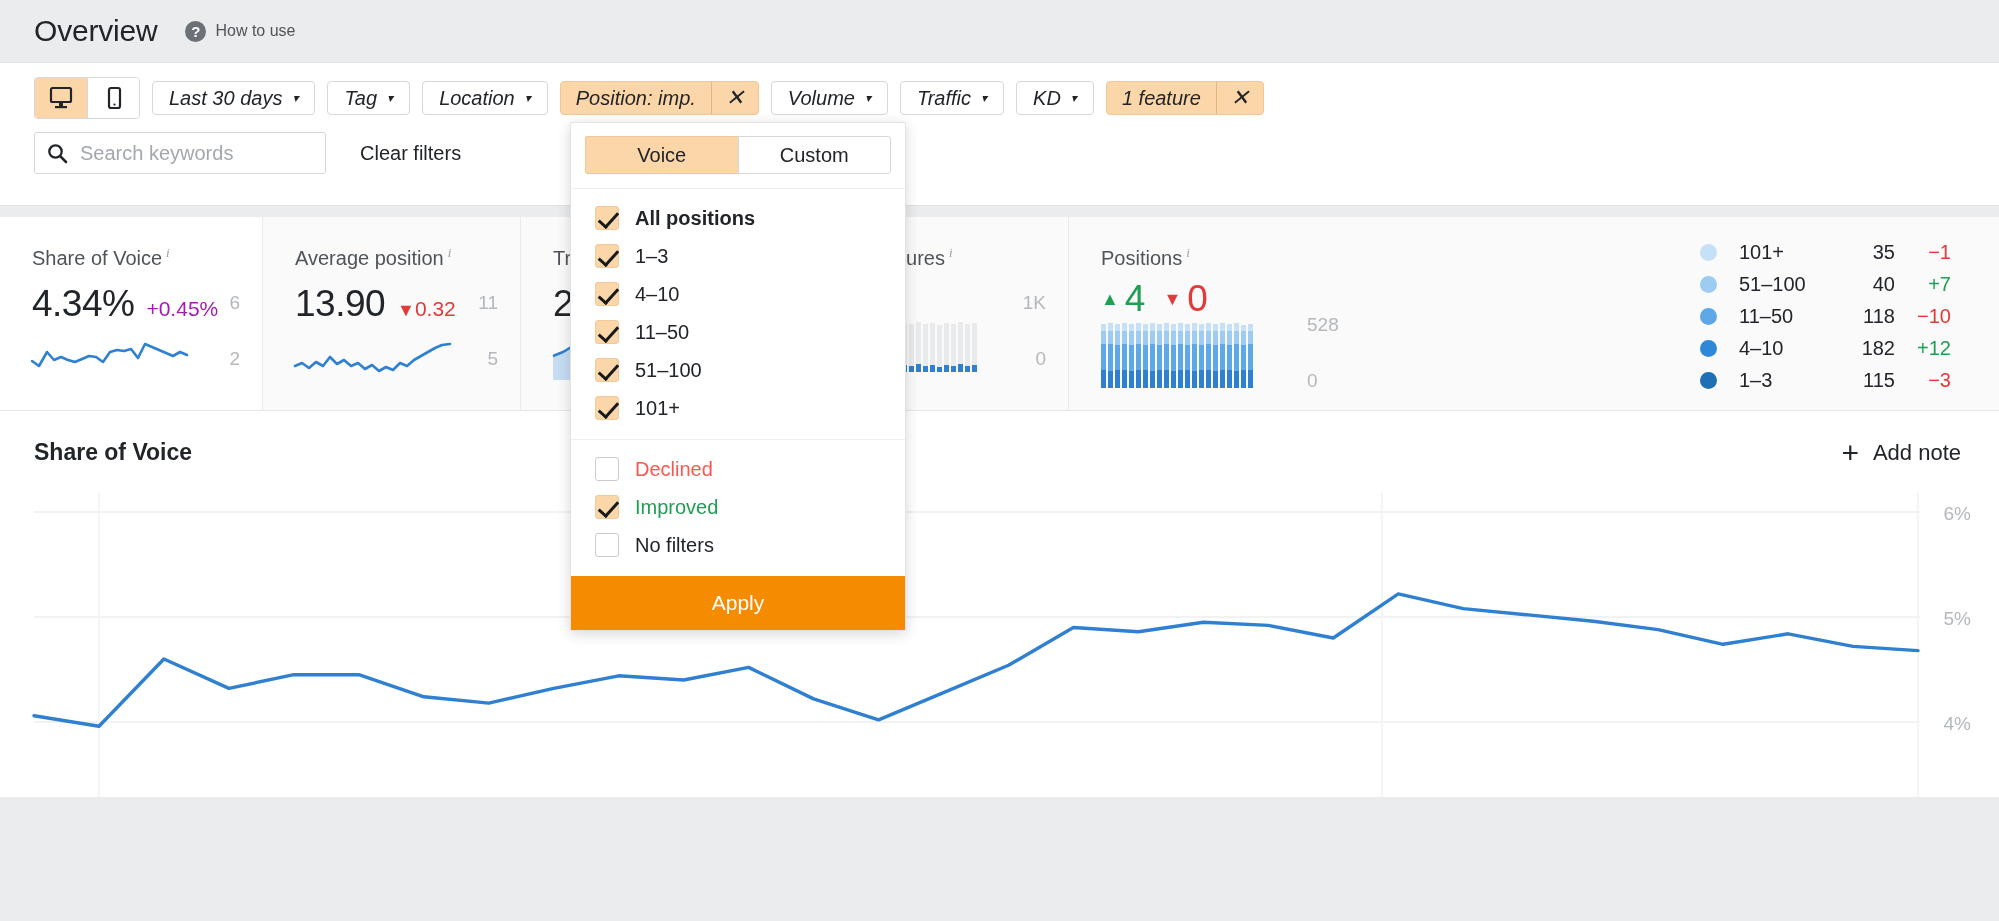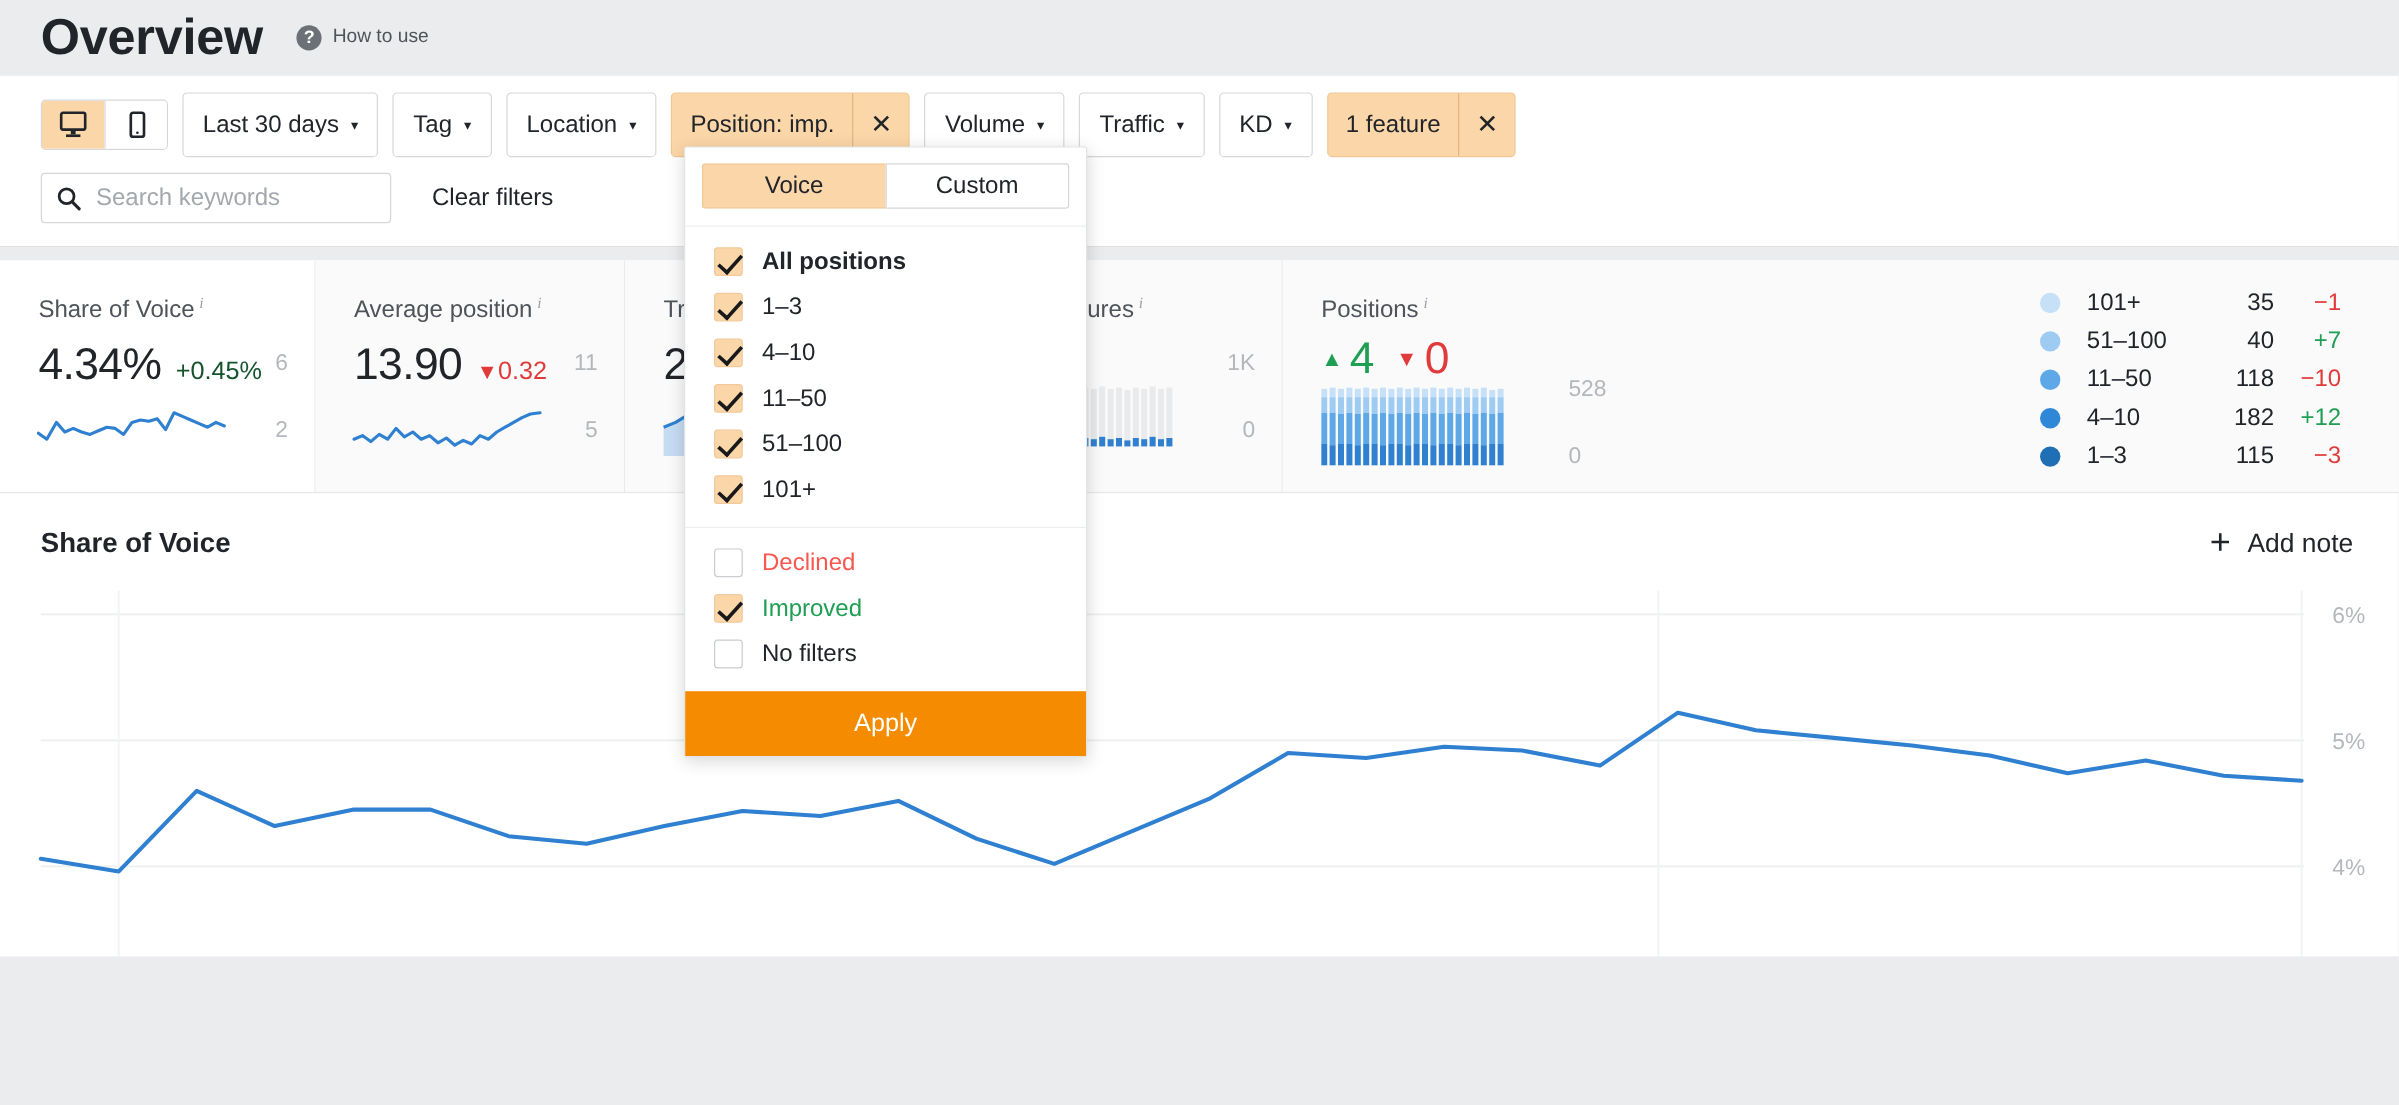--- a/index.html
+++ b/index.html
@@ -14,22 +14,22 @@
 
   
   .page-header {
     height: 62px;
     background: #ebecee;
     display: flex;
     align-items: center;
     padding: 0 0 0 34px;
   }
   .page-title {
-    font-size: 42px;
-    font-weight: bold;
+    font-size: 30px;
+    font-weight: normal;
     color: #21252a;
     letter-spacing: -0.2px;
   }
   .howto {
     display: flex;
     align-items: center;
     gap: 9px;
     margin-left: 28px;
     cursor: pointer;
   }
@@ -64,29 +64,30 @@
   .seg-btn {
     width: 52px;
     display: flex; align-items: center; justify-content: center;
     background: #fff; cursor: pointer;
   }
   .seg-btn.active { background: #fbd6a8; }
   .seg-btn + .seg-btn { border-left: 1px solid #d5d7da; }
 
   .chip {
     display: flex; align-items: center;
-    height: 54px;
+    height: 34px;
     border: 1px solid #d5d7da;
     border-radius: 4px;
     background: #fff;
     padding: 0 16px;
     font-size: 20px;
     color: #21252a;
     cursor: pointer;
     white-space: nowrap;
+    font-style: italic;
   }
   .chip .caret {
     margin-left: 10px;
     font-size: 12px;
     color: #21252a;
   }
   .chip.active-chip {
     background: #fbd6a8;
     border-color: #f0c795;
     padding: 0;
@@ -229,21 +230,21 @@
   .info-i {
     font-size: 13px; color: #9aa0a6; font-style: italic;
     font-family: "Liberation Serif", serif;
     position: relative; top: -2px;
   }
   .card-value-row {
     display: flex; align-items: baseline; gap: 12px; margin-top: 13px;
   }
   .card-value { font-size: 37px; color: #21252a; letter-spacing: -0.5px; }
   .delta { font-size: 21px; }
-  .delta.up { color: #14532d; }
+  .delta.up { color: #a21caf; }
   .delta.down { color: #e03a3a; }
   .delta-sub { font-size: 20px; color: #9aa0a6; }
 
   .spark { position: absolute; left: 30px; bottom: 30px; }
   .axis-num {
     position: absolute; right: 22px;
     font-size: 19px; color: #b4b8bc;
   }
   .axis-num.hi { bottom: 96px; }
   .axis-num.lo { bottom: 40px; }

